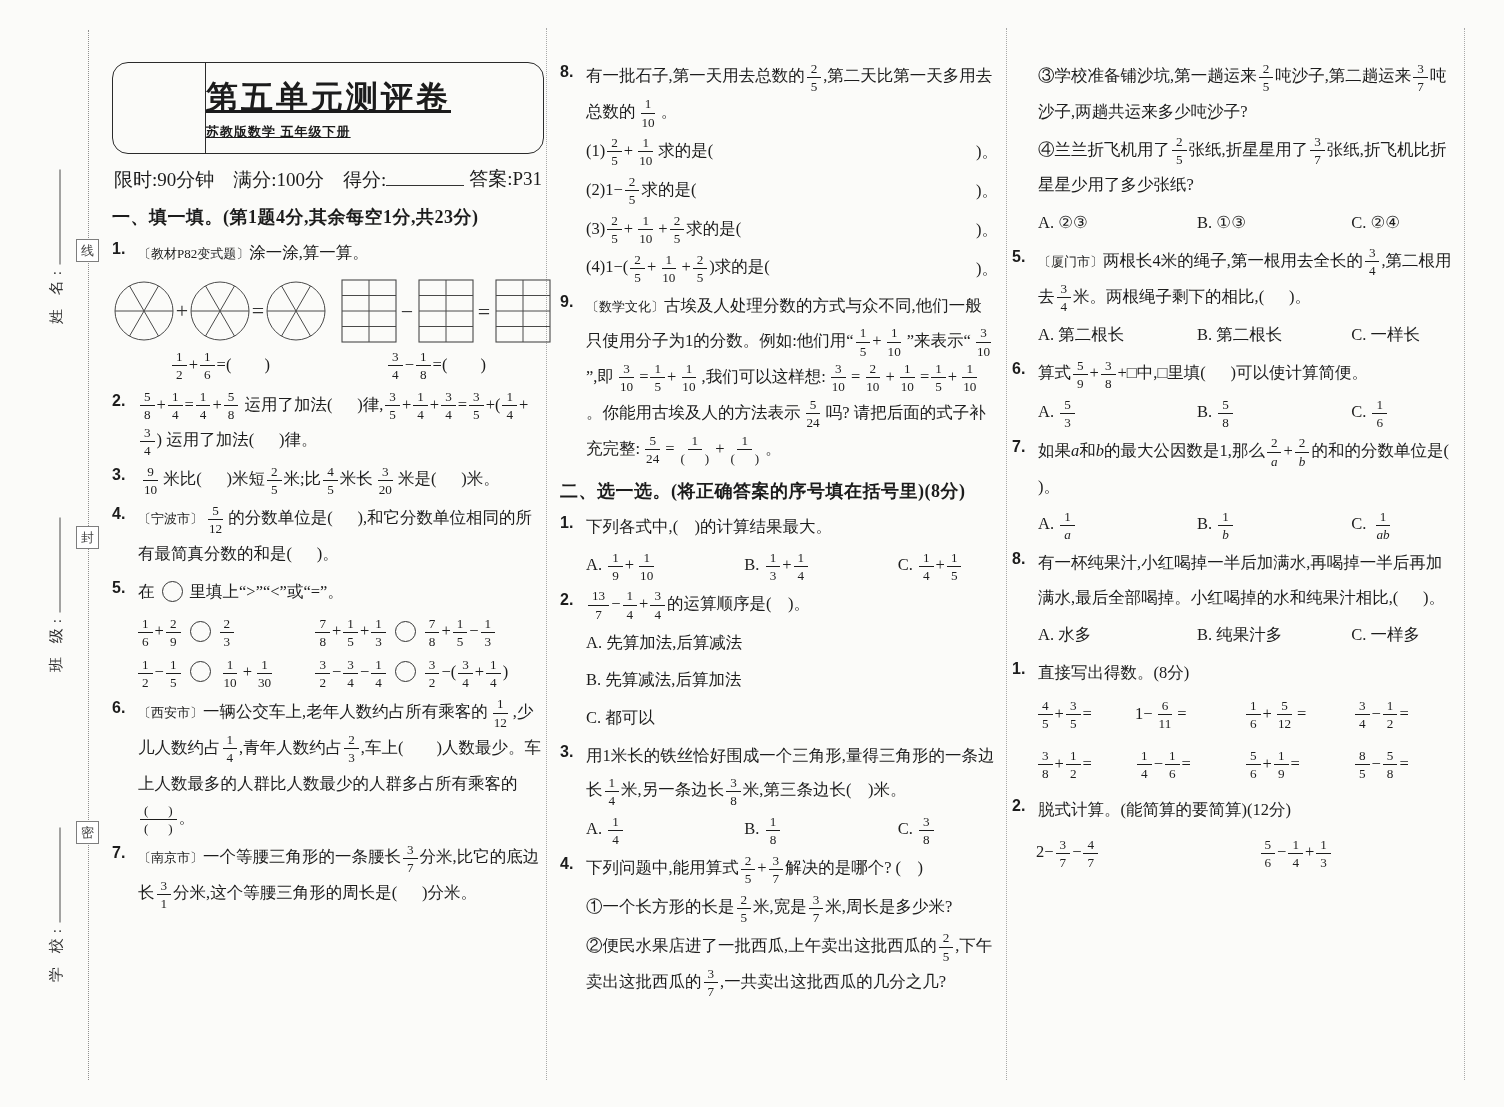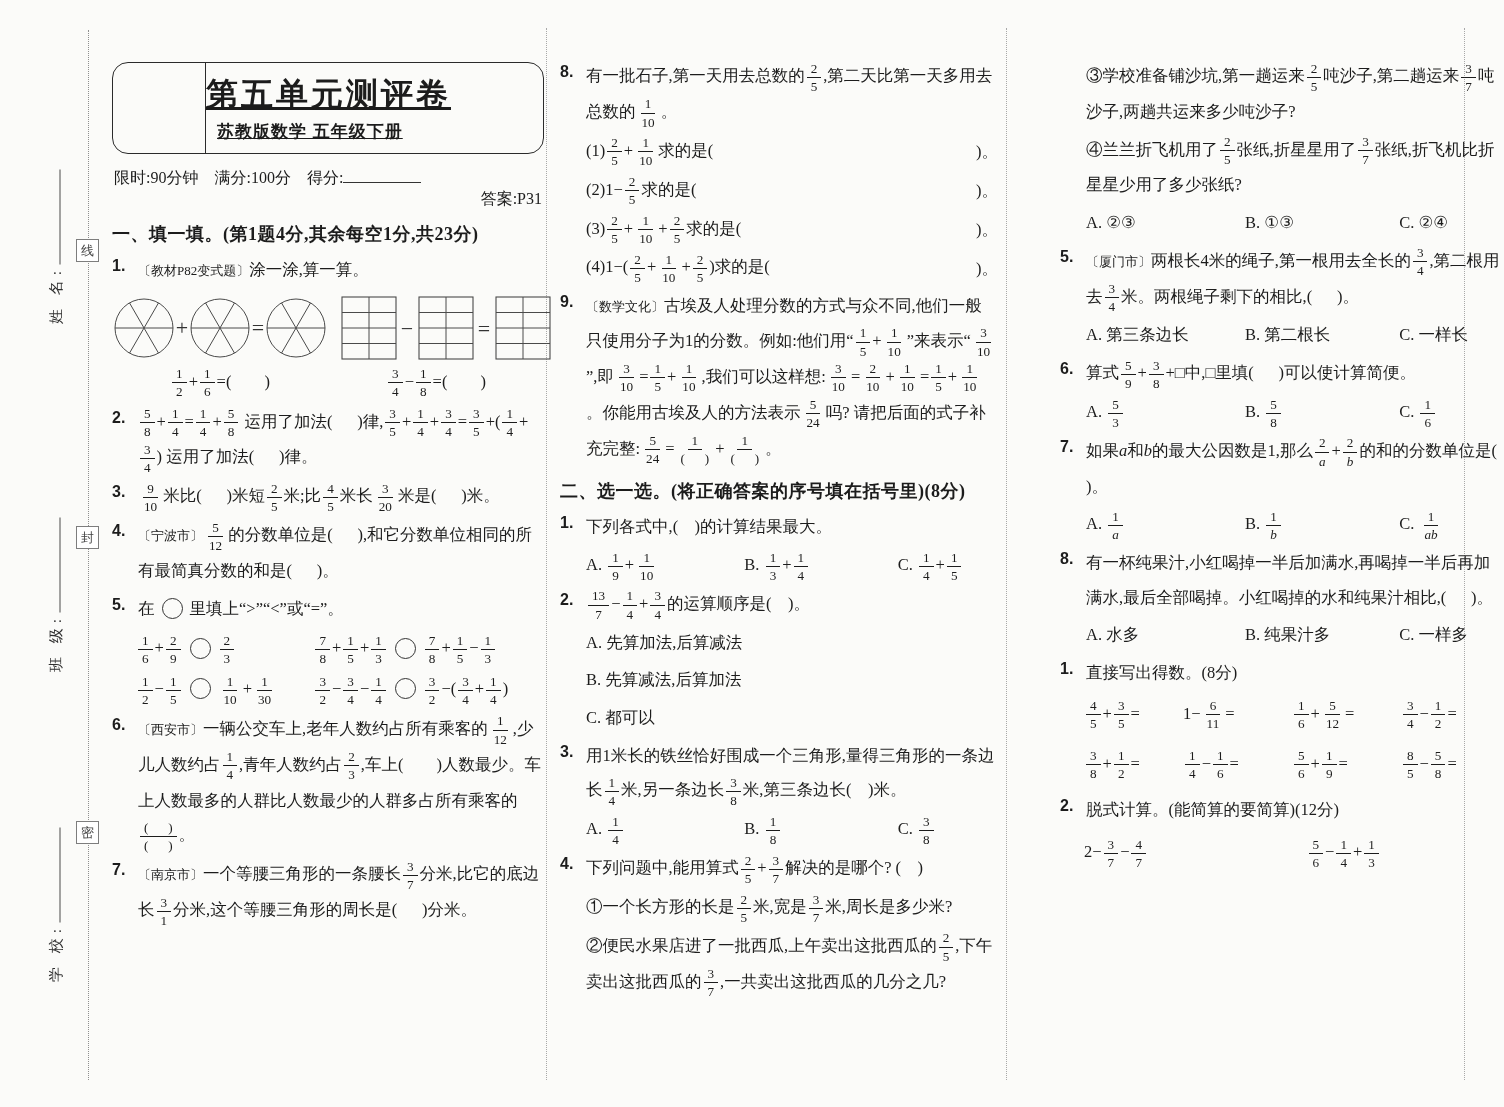--- a/index.html
+++ b/index.html
@@ -21,29 +21,29 @@
   .vblank { display:inline-block; width:95px; height:1em; border-bottom:1px solid #4a4a4a; margin-left:2px; vertical-align:baseline; }
   .seal {
     position:absolute; left:76px; width:23px; height:23px; box-sizing:border-box;
     border:1px solid #7d7d7d; background:#fff; font-size:13px; line-height:21px; text-align:center; color:#444;
   }
 
   
   .col { position:absolute; top:56px; }
   #col1 { left:112px; width:432px; }
   #col2 { left:560px; width:438px; }
-  #col3 { left:1060px; width:440px; }
+  #col3 { left:1012px; width:440px; }
 
   
   .hbox { border:1.6px solid #2b2b2b; border-radius:16px; height:90px; display:flex; margin:6px 0 12px; background:#fff0; }
   .hbox-left { width:92px; border-right:1.4px solid #2b2b2b; flex:none; }
   .hbox-main { flex:1; display:flex; flex-direction:column; justify-content:center; align-items:flex-start;text-decoration:underline; }
   .title { font-family:"Liberation Sans", sans-serif; font-weight:bold; font-size:32px; letter-spacing:3px; }
-  .subtitle { font-family:"Liberation Sans", sans-serif; font-weight:bold; font-size:17px; letter-spacing:1px; margin-top:3px;margin-left:11px; }
-  .meta { display:flex; font-size:16px; margin:2px 2px 10px;flex-direction:column; }
+  .subtitle { font-family:"Liberation Sans", sans-serif; font-weight:bold; font-size:13px; letter-spacing:1px; margin-top:3px; }
+  .meta { display:flex; font-size:19px; margin:2px 2px 10px; }
   .meta-left { white-space:pre; }
   .meta-right { margin-left:auto; white-space:pre; }
 
   
   .section { font-family:Liberation Serif, serif; font-weight:bold; font-size:18px; margin:12px 0 7px; letter-spacing:.5px; }
   .q { display:flex; margin:3px 0; }
   .qnum { font-family:"Liberation Sans", sans-serif; font-weight:bold; font-size:16px; width:26px; flex:none; padding-top:4px; }
   .qbody { flex:1; font-size:16.5px; line-height:2.1; white-space:pre-wrap; }
   .qright { flex:none; margin-left:auto; align-self:flex-end; font-size:16.5px; line-height:2.1; white-space:pre; }
   .q.indent { padding-left:26px; }
@@ -260,21 +260,21 @@
       <div class="opts">
         <div>A. ②③</div>
         <div>B. ①③</div>
         <div>C. ②④</div>
       </div>
       <div class="q">
         <span class="qnum">5.</span>
         <div class="qbody"><span class="tag">〔厦门市〕</span>两根长4米的绳子,第一根用去全长的<span class="frac"><span class="fn">3</span><span class="fd">4</span></span>,第二根用去<span class="frac"><span class="fn">3</span><span class="fd">4</span></span>米。两根绳子剩下的相比,(      )。</div>
       </div>
       <div class="opts">
-        <div>A. 第三条边长</div>
+        <div>A. 第二根长</div>
         <div>B. 第二根长</div>
         <div>C. 一样长</div>
       </div>
       <div class="q">
         <span class="qnum">6.</span>
         <div class="qbody">算式<span class="frac"><span class="fn">5</span><span class="fd">9</span></span>+<span class="frac"><span class="fn">3</span><span class="fd">8</span></span>+□中,□里填(      )可以使计算简便。</div>
       </div>
       <div class="opts">
         <div>A. <span class="frac"><span class="fn">5</span><span class="fd">3</span></span></div>
         <div>B. <span class="frac"><span class="fn">5</span><span class="fd">8</span></span></div>

